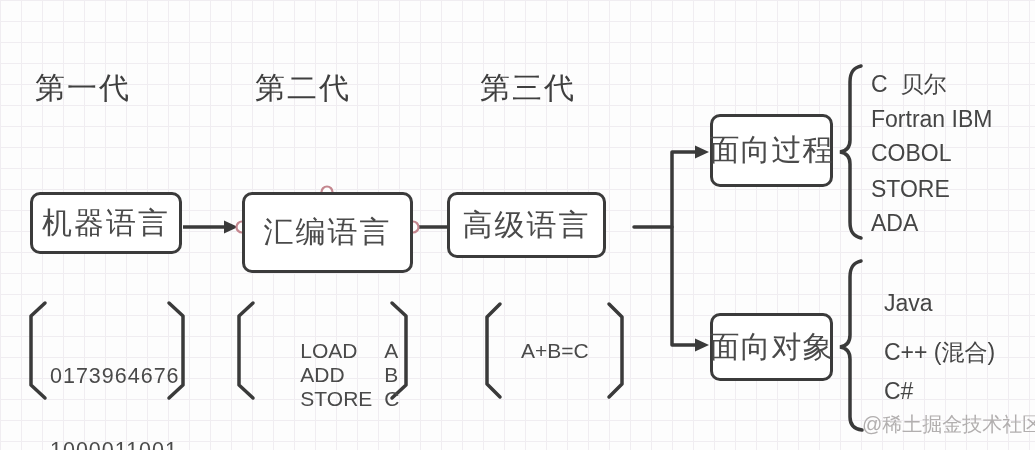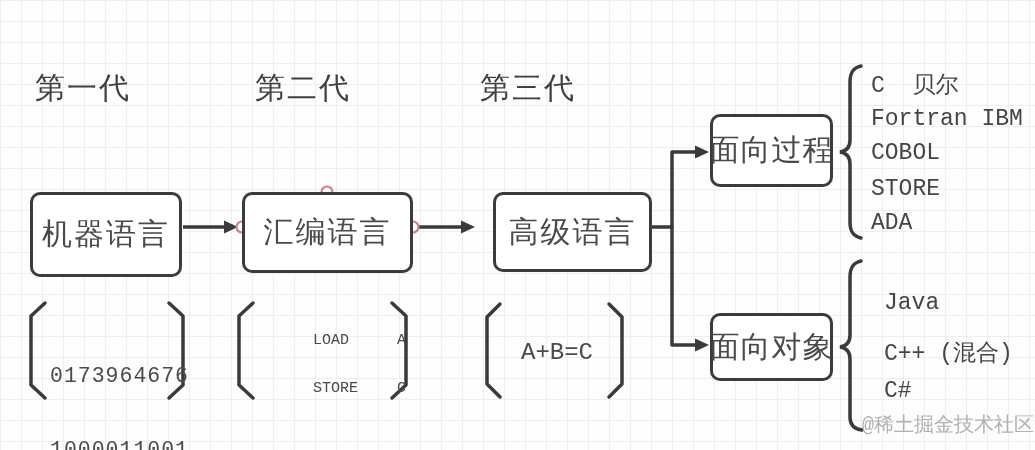--- a/index.html
+++ b/index.html
@@ -5,21 +5,21 @@
   html,body{margin:0;padding:0;}
   .canvas{
     position:relative;
     width:1035px;height:450px;
     overflow:hidden;
     background-color:#fdfdfd;
     background-image:
       linear-gradient(to right,#f0edf1 1px,transparent 1px),
       linear-gradient(to bottom,#f0edf1 1px,transparent 1px);
     background-size:21px 21px;
-    font-family:Liberation Mono, monospace;
+    font-family:Liberation Sans, sans-serif;
     color:#474747;
   }
   .overlay{position:absolute;left:0;top:0;width:1035px;height:450px;}
   .gen-label{
     position:absolute;
     font-size:30px;
     letter-spacing:2px;
     color:#3f3f3f;
     white-space:nowrap;
   }
@@ -38,28 +38,28 @@
   .code-block{
     position:absolute;
     font-size:21.5px;
     line-height:24.5px;
     color:#4a4a4a;
     letter-spacing:1px;
     white-space:pre;
   }
   .asm-row{
     position:absolute;
-    font-size:15px;
+    font-size:21px;
     color:#4a4a4a;
     white-space:pre;
   }
   .asm-op{display:inline-block;width:84px;}
   .expr{
     position:absolute;
-    font-size:24px;
+    font-size:21px;
     color:#4a4a4a;
     white-space:pre;
     text-align:center;
   }
   .lang-item{
     position:absolute;
     font-size:23px;
     color:#454545;
     white-space:pre;
   }
@@ -120,34 +120,37 @@
     <g fill="none" stroke="#3a3a3a" stroke-width="3.5" stroke-linecap="round" stroke-linejoin="round">
       <polyline points="500,304 487,317 487,384 500,397"></polyline>
       <polyline points="609,304 622,317 622,384 609,397"></polyline>
     </g>
   </svg>
 
   <div class="gen-label" style="left:35px;top:68px">第一代</div>
   <div class="gen-label" style="left:255px;top:68px">第二代</div>
   <div class="gen-label" style="left:480px;top:68px">第三代</div>
 
-  <div class="node big" style="left:30px;top:192px;width:152px;height:85px">机器语言</div>
+  <div class="node big" style="left:30px;top:192px;width:152px;height:62px">机器语言</div>
   <div class="node big" style="left:242px;top:192px;width:171px;height:81px">汇编语言</div>
-  <div class="node big" style="left:493px;top:192px;width:159px;height:80px">高级语言</div>
+  <div class="node big" style="left:447px;top:192px;width:159px;height:66px">高级语言</div>
   <div class="node small" style="left:710px;top:114px;width:123px;height:73px">面向过程</div>
   <div class="node small" style="left:710px;top:313px;width:123px;height:68px">面向对象</div>
 
   <div class="code-block" style="left:50px;top:315px">
     <div>0173964676</div>
     <div>1000011001</div>
     
   </div>
 
   <div class="asm-row" style="left:277px;top:315px">
     <span class="asm-op">LOAD</span><span>A</span>
+  </div>
+  <div class="asm-row" style="left:277px;top:339px">
+    <span class="asm-op">ADD</span><span>B</span>
   </div>
   <div class="asm-row" style="left:277px;top:363px">
     <span class="asm-op">STORE</span><span>C</span>
   </div>
 
   <div class="expr" style="left:521px;top:339px">A+B=C</div>
 
   <div class="lang-item" style="left:871px;top:69px">C  贝尔</div>
   <div class="lang-item" style="left:871px;top:106px">Fortran IBM</div>
   <div class="lang-item" style="left:871px;top:140px">COBOL</div>

